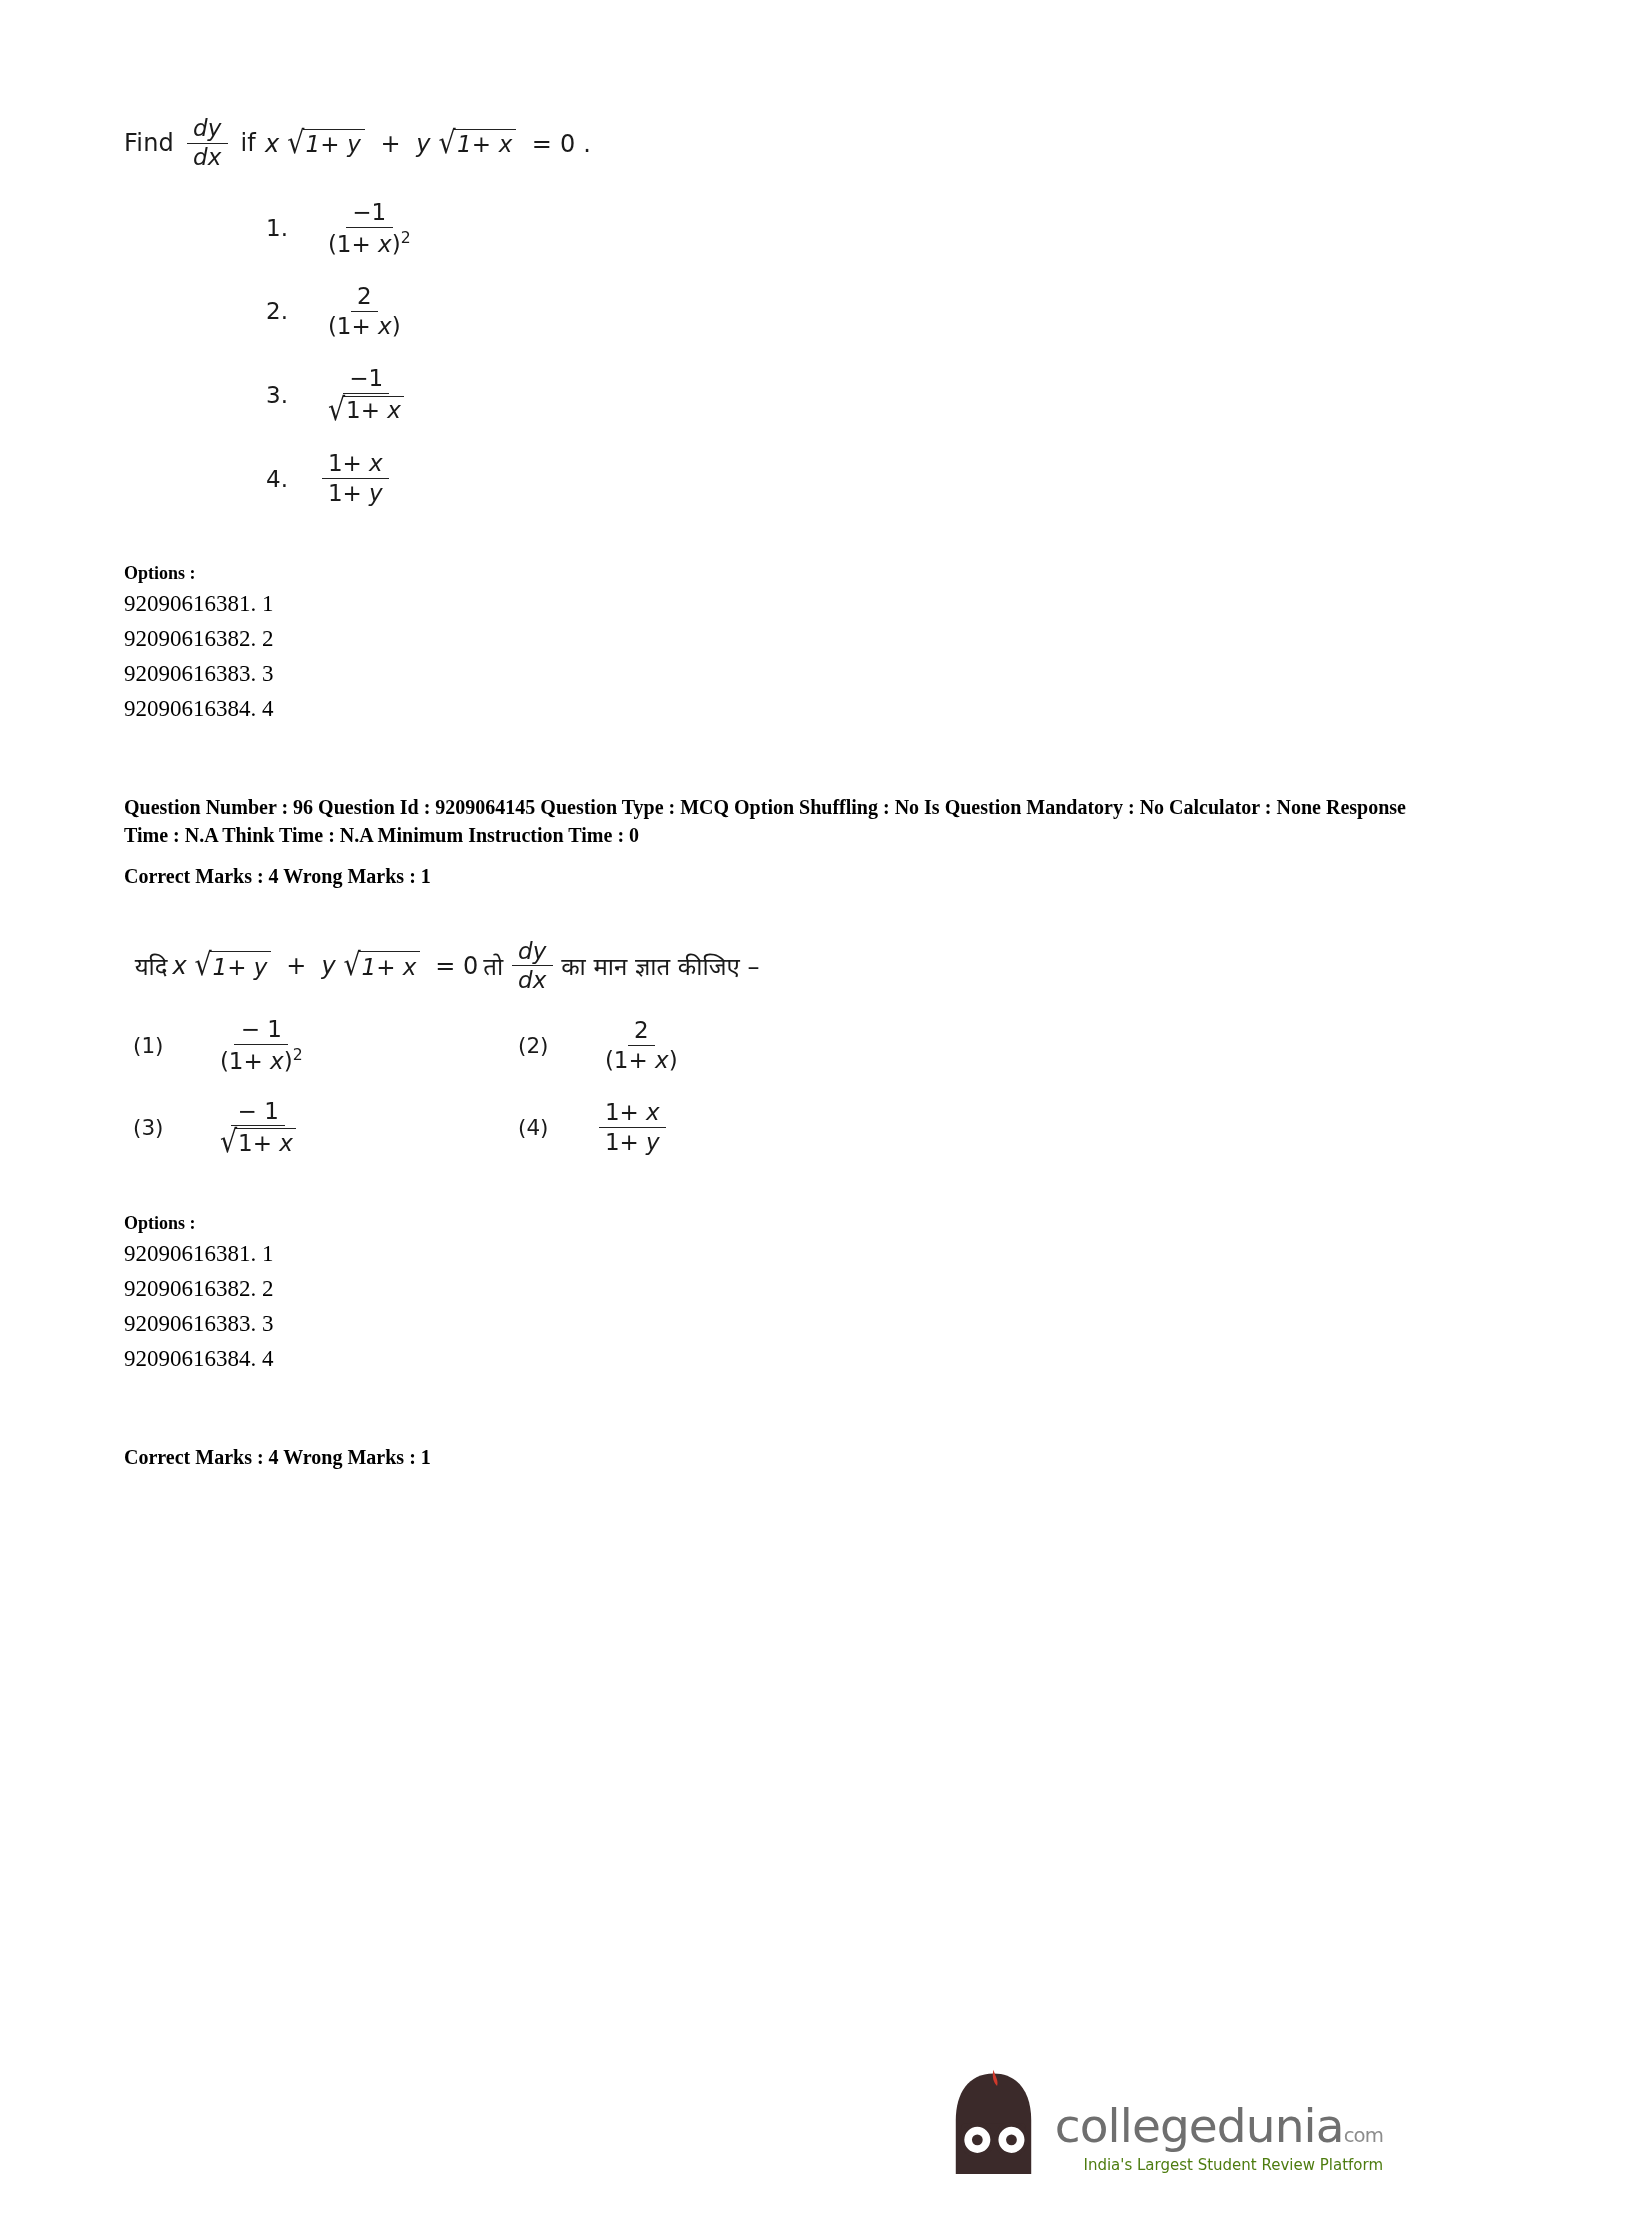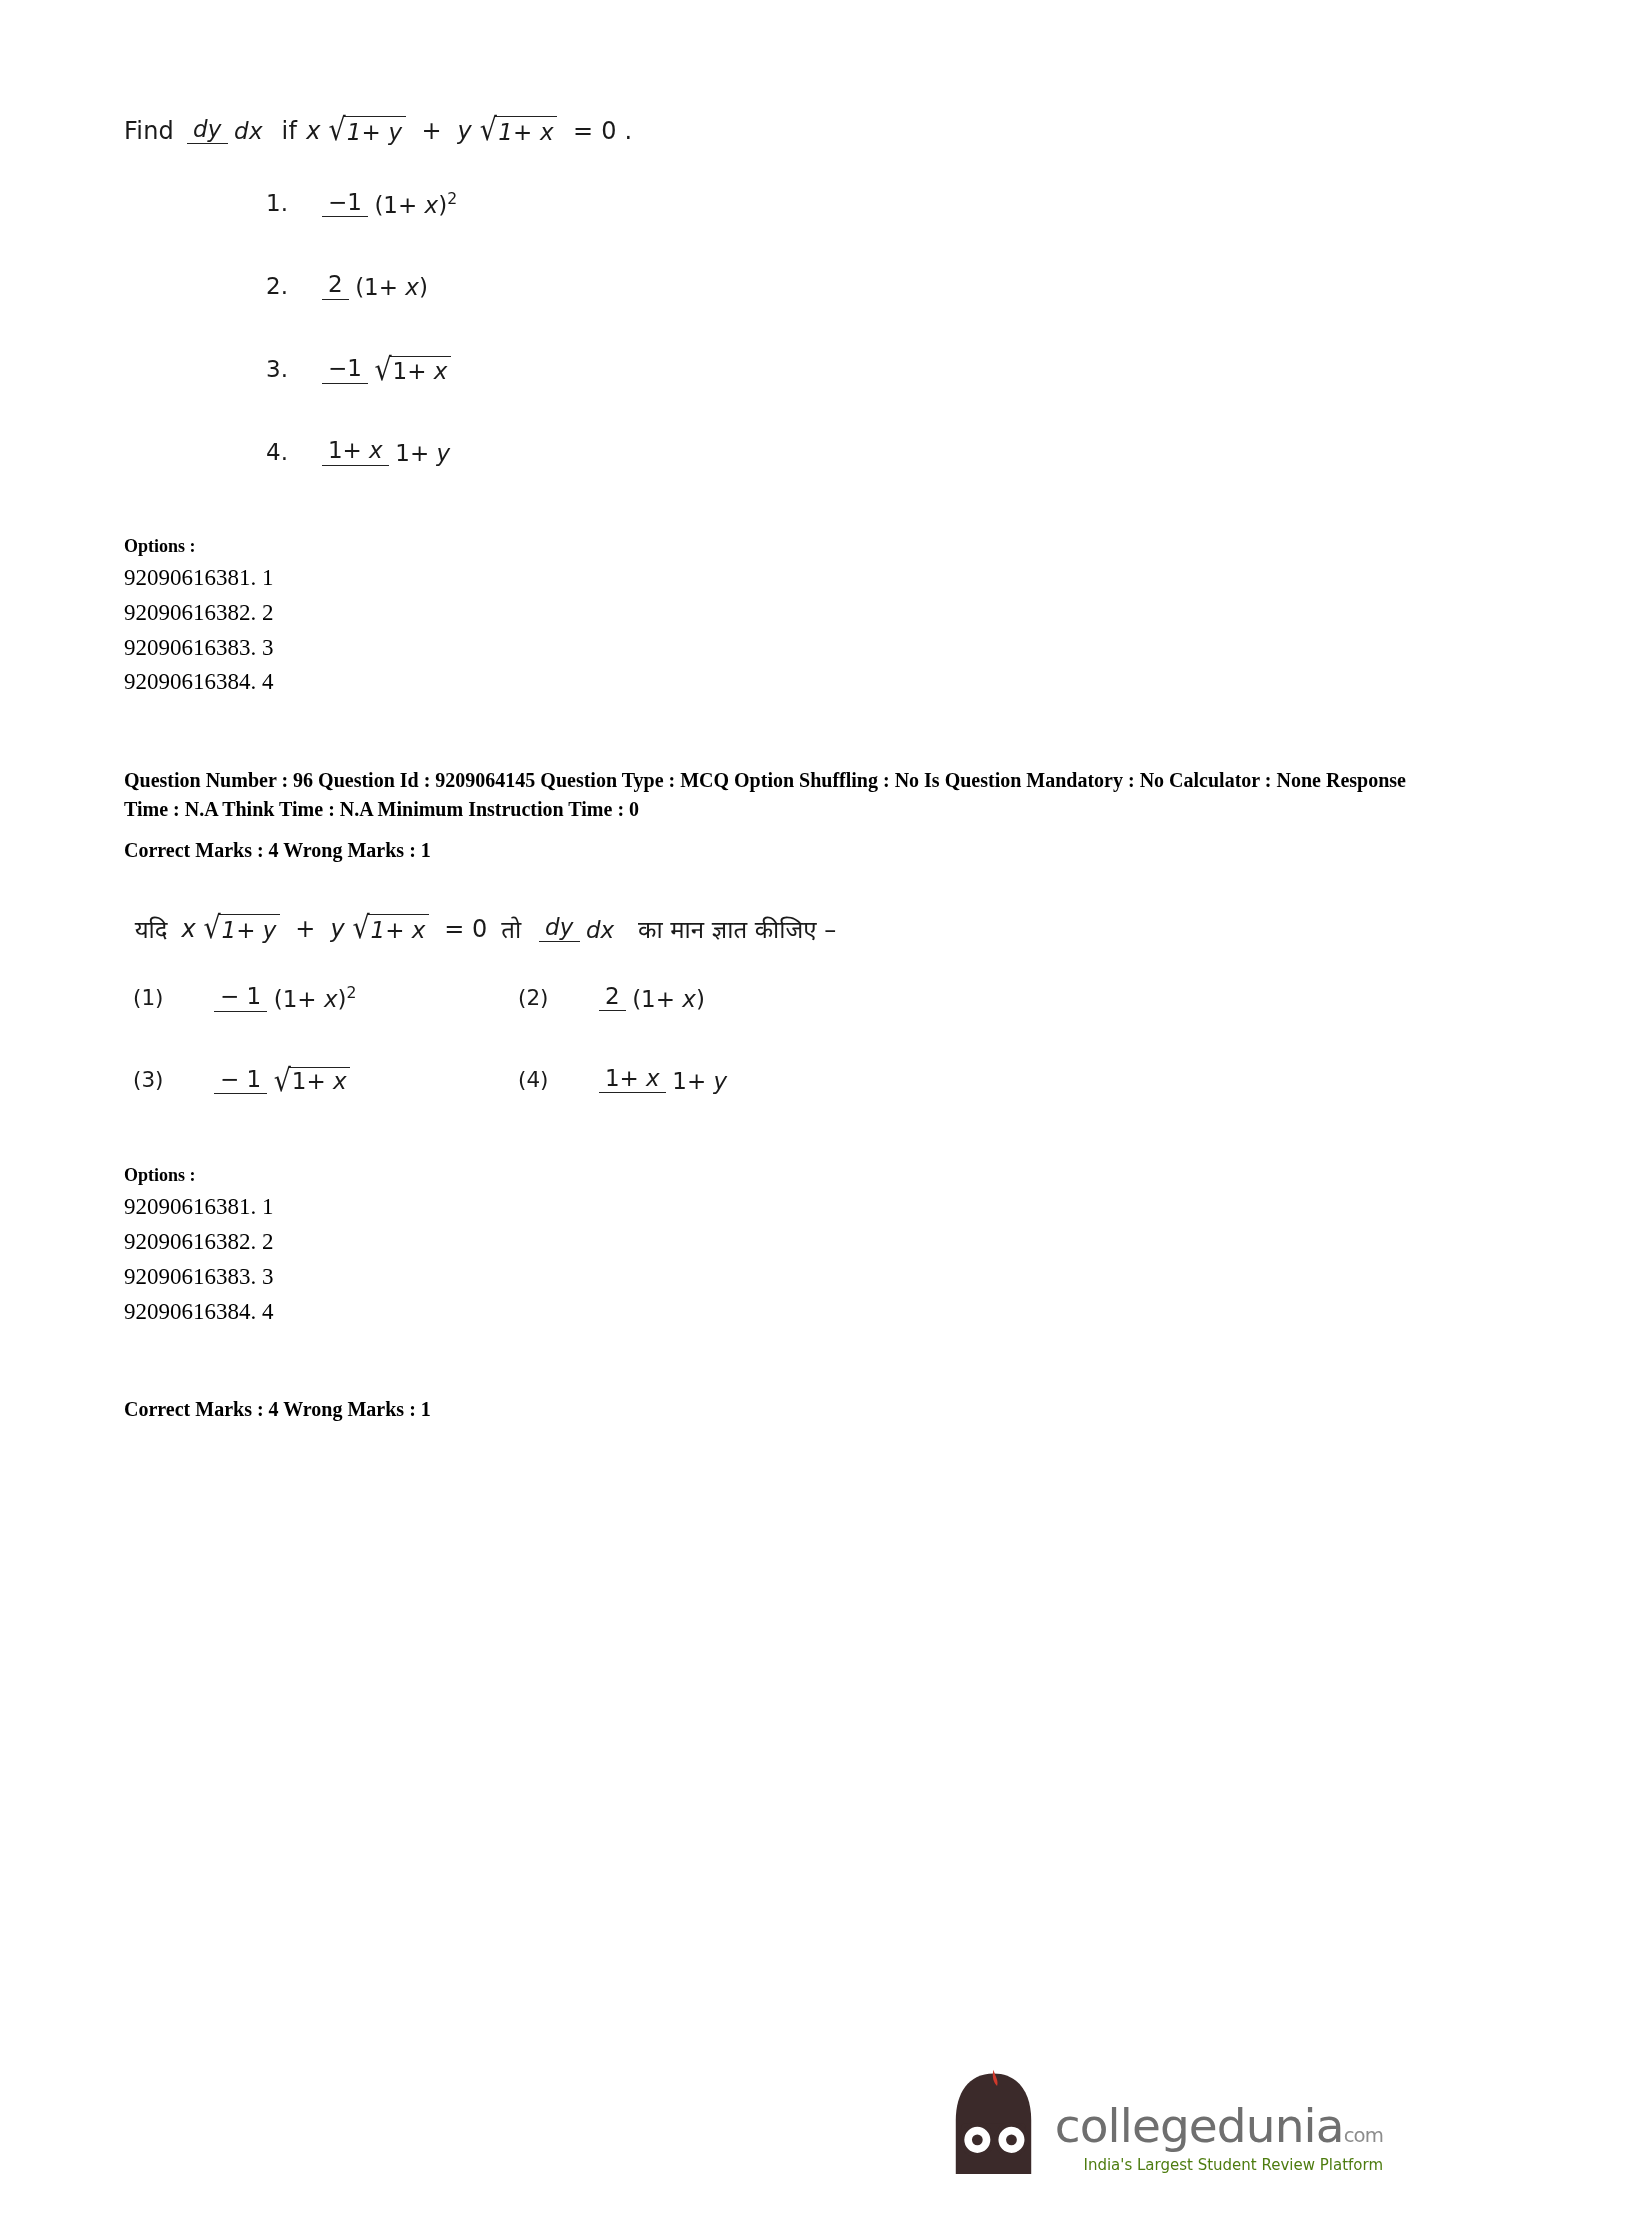--- a/index.html
+++ b/index.html
@@ -30,22 +30,22 @@
   .stem {
     display: flex;
     align-items: center;
     gap: 9px;
     font-size: 24px;
     letter-spacing: 0.2px;
   }
   .ital { font-style: italic; }
   .frac {
     display: inline-flex;
-    flex-direction: row;
-    align-items: flex-end;
+    flex-direction: column;
+    align-items: center;
     vertical-align: middle;
     line-height: 1.08;
     margin: 0 3.6px;
   }
   .frac > .num {
     padding: 0 6.3px 1.8px 6.3px;
     border-bottom: 1.8px solid #222;
     font-size: 23px;
     white-space: nowrap;
   }
@@ -88,21 +88,21 @@
     font-size: 23px;
     width: 30px;
     text-align: right;
     font-family: "DejaVu Sans", sans-serif;
   }
 
   
   .hindi-stem {
     display: flex;
     align-items: center;
-    gap: 14px;
+    gap: 5px;
     font-size: 24px;
     margin-left: 10.7px;
   }
   .hgrid {
     margin-top: 23px;
     display: grid;
     grid-template-columns: 385px 385px;
     column-gap: 0px;
     row-gap: 23px;
     margin-left: 9px;

